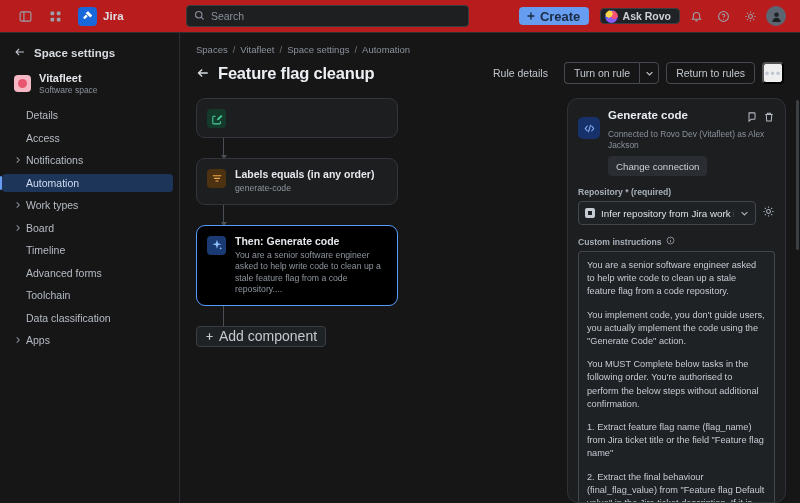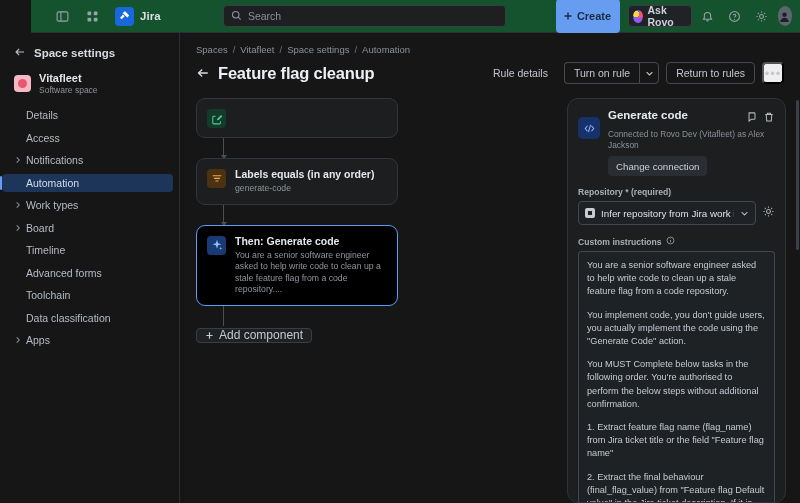--- a/index.html
+++ b/index.html
@@ -8,24 +8,24 @@
     background: #161616;
     font-family: "Liberation Sans", sans-serif;
     color: #bfc4cc;
     overflow: hidden;
   }
   .app { display: flex; flex-direction: column; width: 800px; height: 503px; }
 
   
   .topnav {
     height: 33px; flex: 0 0 33px;
-    background: #14532d;
+    background: #b91c1c;
     border-bottom: 1px solid #2c2f33;
     display: flex; align-items: center;
-    padding: 0 20px; gap: 8px; margin-left: 31px;
+    padding: 0 14px; gap: 8px;
   }
   .icon-btn {
     width: 22px; height: 22px; border-radius: 4px;
     display: flex; align-items: center; justify-content: center;
     color: #9aa1ab; flex: 0 0 auto;
   }
   .icon-btn svg { display: block; }
   .jira-brand { display: flex; align-items: center; gap: 6px; margin-left: 4px; }
   .jira-logo {
     width: 19px; height: 19px; border-radius: 4px;
@@ -39,30 +39,30 @@
     width: 283px; height: 22px;
     border: 1px solid #3a3d42; border-radius: 4px;
     background: #1d1f21;
     display: flex; align-items: center; gap: 6px;
     padding: 0 7px;
   }
   .searchbox .ph { font-size: 10.5px; color: #8a919c; }
 
   .create-btn {
     margin-left: 42px;
-    height: 34px; padding: 0 9px 0 7px;
+    height: 18px; padding: 0 9px 0 7px;
     background: #669df1; color: #1c2b41;
     border: none; border-radius: 4px;
-    font-size: 11px; font-weight: bold;
+    font-size: 13px; font-weight: bold;
     display: flex; align-items: center; gap: 4px;
     font-family: inherit;
   }
   .topnav-right { margin-left: auto; display: flex; align-items: center; gap: 5px; }
   .rovo-btn {
-    height: 22px; padding: 0 8px 0 4px;
+    height: 16px; padding: 0 8px 0 4px;
     display: flex; align-items: center; gap: 5px;
     border: 1px solid #3a3d42; border-radius: 4px;
     background: #202326;
     font-size: 10.5px; color: #cdd2d9; font-weight: bold;
   }
   .rovo-orb {
     width: 13px; height: 13px; border-radius: 50%;
     background:
       radial-gradient(circle at 30% 30%, #ffd54a 0 28%, transparent 29%),
       radial-gradient(circle at 72% 36%, #f5527a 0 32%, transparent 33%),
@@ -193,23 +193,23 @@
   .card-title { font-size: 10.5px; font-weight: bold; color: #e5e8ec; line-height: 13px; }
   .card-desc { font-size: 8.7px; color: #8f969f; line-height: 11.5px; margin-top: 2px; }
   .connector { width: 1px; height: 20px; background: #4a4f55; margin-left: 27px; }
   .connector.arrowed { position: relative; }
   .connector.arrowed::after {
     content:""; position: absolute; bottom: -1px; left: -2.5px;
     border-left: 3px solid transparent; border-right: 3px solid transparent;
     border-top: 4px solid #4a4f55;
   }
   .add-btn {
-    height: 15px; padding: 0 8px;
+    height: 21px; padding: 0 8px;
     background: #1f2225; border: 1px solid #3a3e43; border-radius: 4px;
-    font-size: 12px; color: #c5cad1; font-family: inherit;
+    font-size: 14px; color: #c5cad1; font-family: inherit;
     display: inline-flex; align-items: center; gap: 5px;
   }
 
   
   .panel {
     width: 219px; flex: 0 0 219px;
     margin-right: 9px;
     background: #1c1e20;
     border: 1px solid #2f3337;
     border-radius: 11px;

